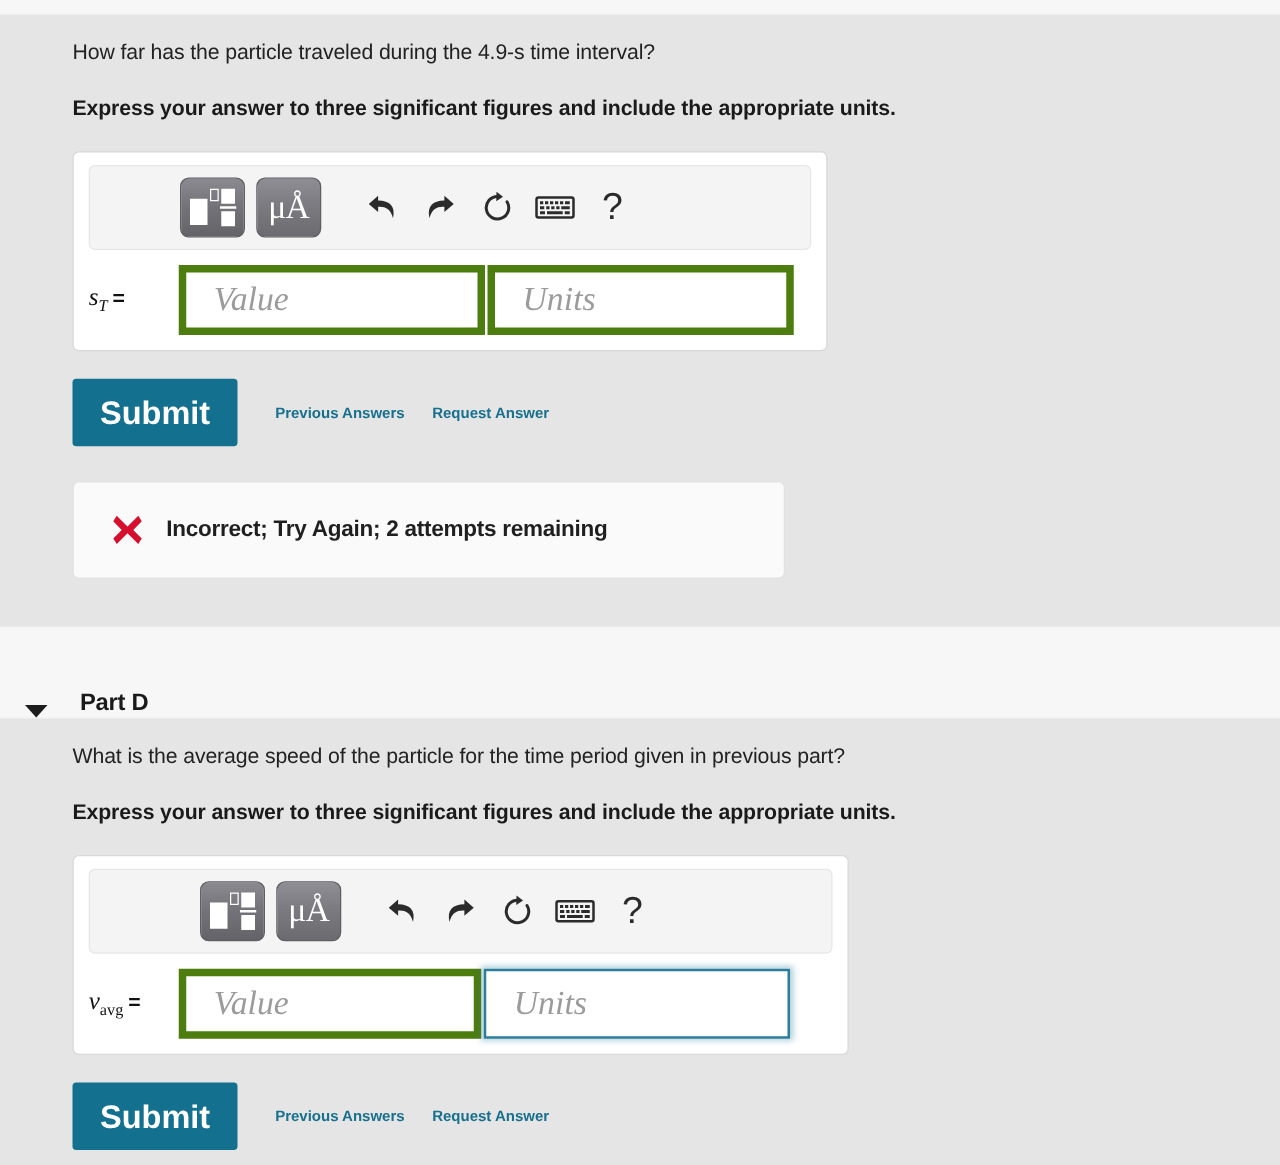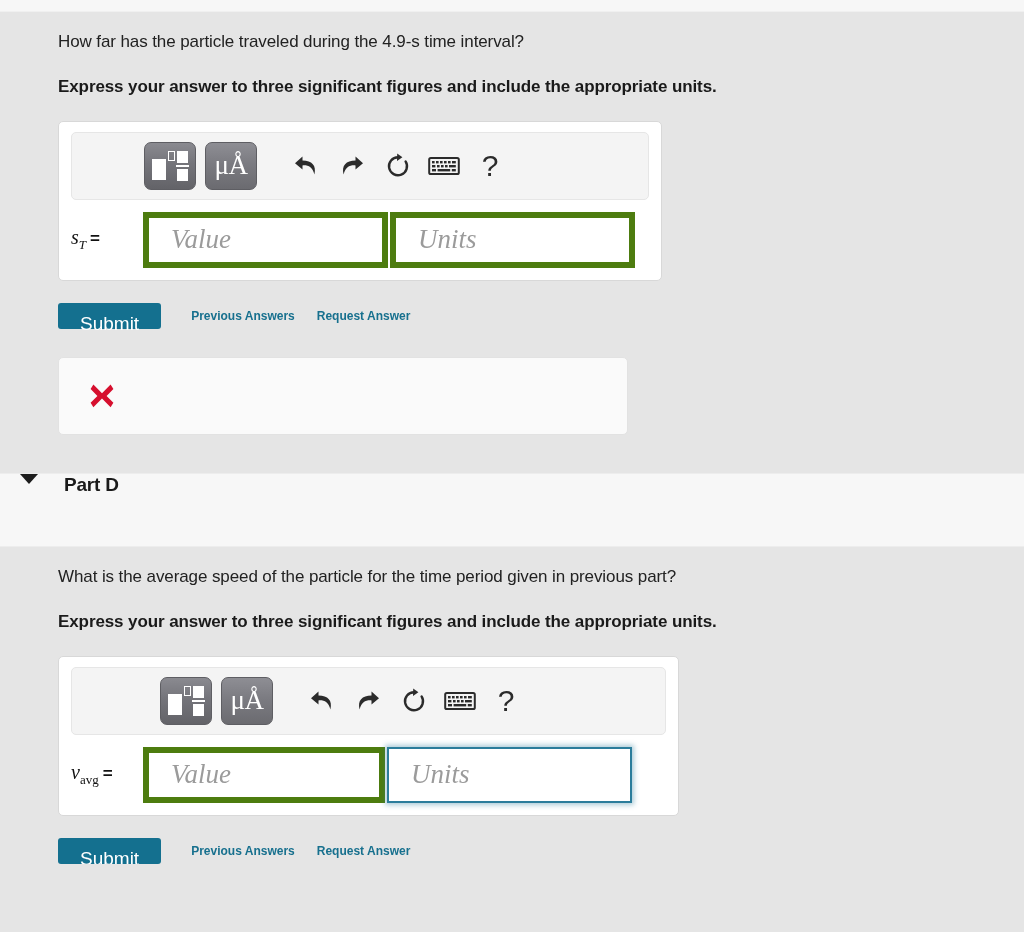--- a/index.html
+++ b/index.html
@@ -195,24 +195,24 @@
     display: flex;
     align-items: center;
     margin-top: 22px;
   }
   .submit-btn {
     background: #14708f;
     color: #ffffff;
     border: none;
     border-radius: 3px;
     font-family: "Liberation Sans", sans-serif;
-    font-size: 19px;
-    font-weight: normal;
+    font-size: 26px;
+    font-weight: bold;
     padding: 0 22px;
-    height: 26px;
+    height: 54px;
     cursor: pointer;
     line-height: 42px;
   }
   .link {
     color: #17708e;
     font-size: 12px;
     font-weight: bold;
     cursor: pointer;
     margin-left: 30px;
     white-space: nowrap;
@@ -246,21 +246,21 @@
 
   
   .spacer { height: 38px; }
   .part-band {
     width: 100%;
     height: 74px;
     background: #f7f7f7;
     border-top: 1px solid #ededed;
     border-bottom: 1px solid #ededed;
     display: flex;
-    align-items: flex-start;
+    align-items: flex-end;
   }
   .caret {
     width: 0;
     height: 0;
     border-left: 9px solid transparent;
     border-right: 9px solid transparent;
     border-top: 10px solid #1d1d1d;
     margin-left: 20px;
     margin-right: 26px;
     cursor: pointer;
@@ -365,20 +365,21 @@
     <div class="submit-row">
       <button class="submit-btn">Submit</button>
       <span class="link">Previous Answers</span>
       <span class="link second">Request Answer</span>
     </div>
 
     <div class="feedback">
       <svg class="x-icon" viewBox="0 0 26 26">
         <path d="M4.4 1.6 L13 10.2 L21.6 1.6 L24.4 6.0 L17.6 12.9 L24.4 19.8 L21.6 24.2 L13 15.6 L4.4 24.2 L1.6 19.8 L8.4 12.9 L1.6 6.0 Z" fill="#d60f2e"></path>
       </svg>
+      <span class="feedback-text">Incorrect; Try Again; 2 attempts remaining</span>
     </div>
   </div>
 
   <div class="spacer"></div>
 
   <div class="part-band">
     <div class="caret"></div>
     <span class="part-title">Part D</span>
   </div>
 

